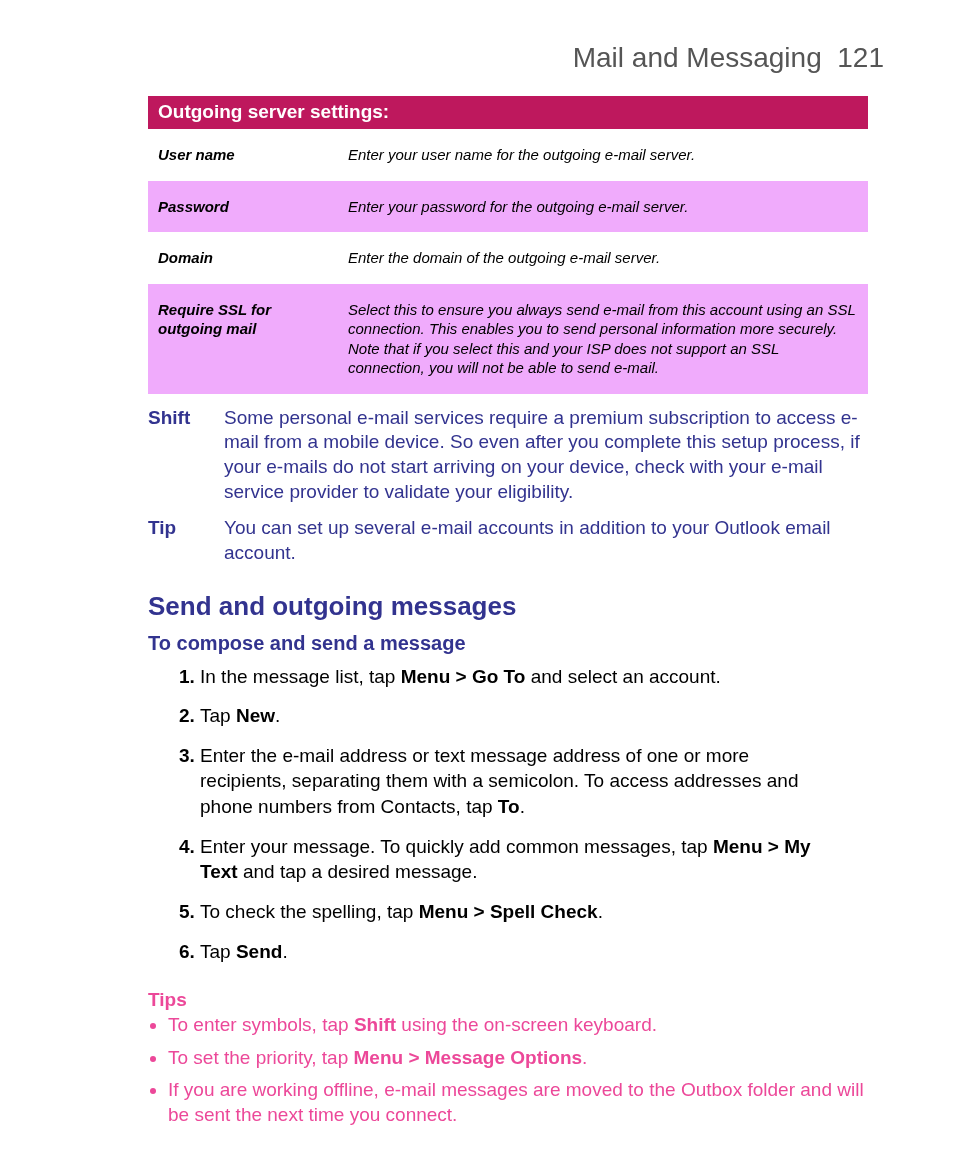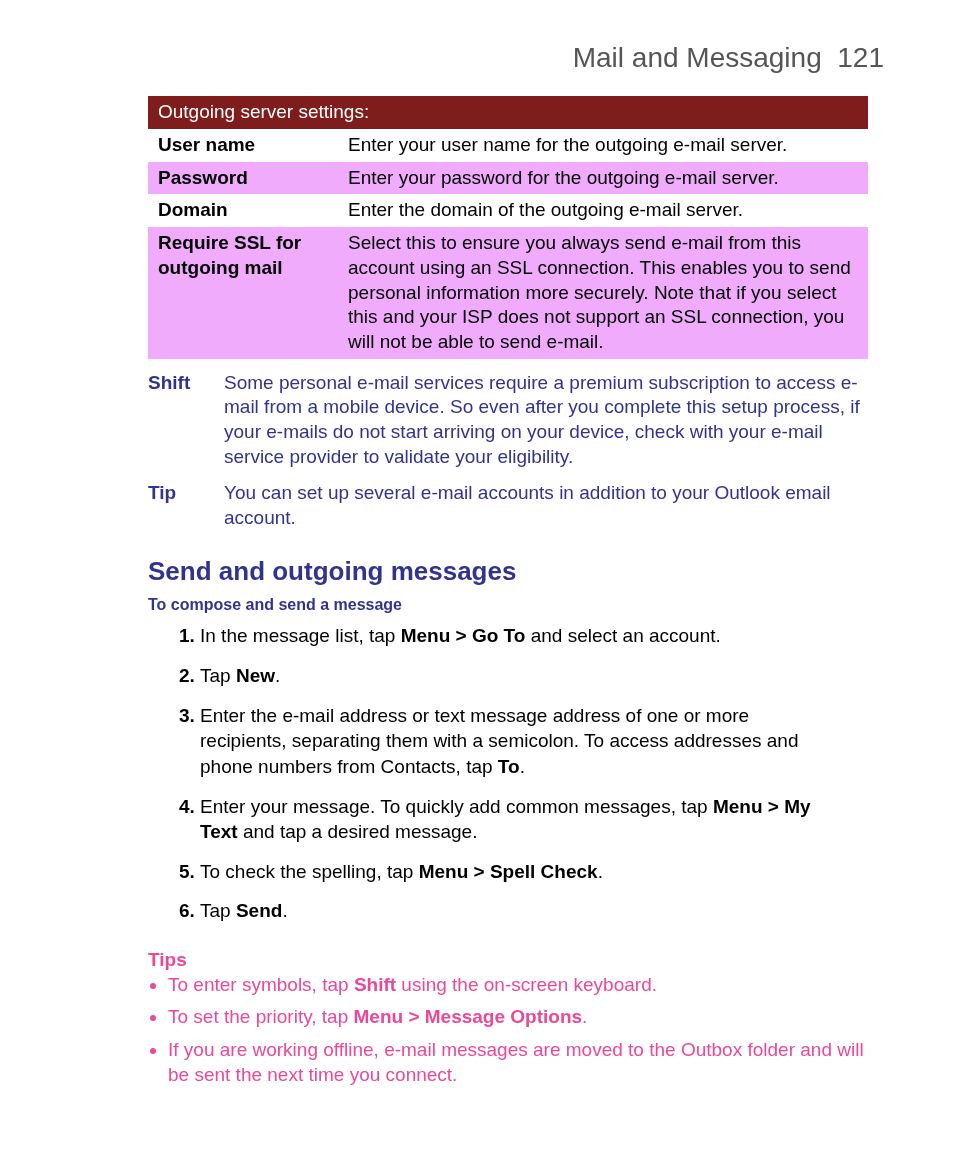--- a/index.html
+++ b/index.html
@@ -17,31 +17,32 @@
     color: #555;
     font-size: 28px;
     margin-bottom: 20px;
   }
   table.settings {
     border-collapse: collapse;
     width: 720px;
     margin-left: 78px;
   }
   table.settings th.section {
-    background: #7f1d1d;
+    background: #be185d;
     color: #fff;
-    font-weight: normal;
+    font-weight: bold;
     text-align: left;
     padding: 4px 10px;
     font-size: 19px;
   }
   table.settings td {
     vertical-align: top;
-    padding: 4px 10px;
-    font-size: 19px;
+    padding: 16px 10px;
+    font-size: 15px;
+    font-style: italic;
   }
   table.settings td.label {
     font-weight: bold;
     width: 170px;
   }
   tr.shade { background: #f0abfc; }
   .notes {
     margin-left: 78px;
     margin-top: 12px;
   }
@@ -58,21 +59,21 @@
   }
   .note-text { flex: 1; }
   h2.section-heading {
     color: #32338f;
     font-size: 26px;
     font-weight: bold;
     margin: 24px 0 6px 78px;
   }
   h3.sub-heading {
     color: #32338f;
-    font-size: 16px;
+    font-size: 20px;
     font-weight: bold;
     margin: 0 0 8px 78px;
   }
   ol.steps {
     margin: 0 60px 0 100px;
     padding-left: 30px;
   }
   ol.steps li {
     margin-bottom: 14px;
     line-height: 1.35;

